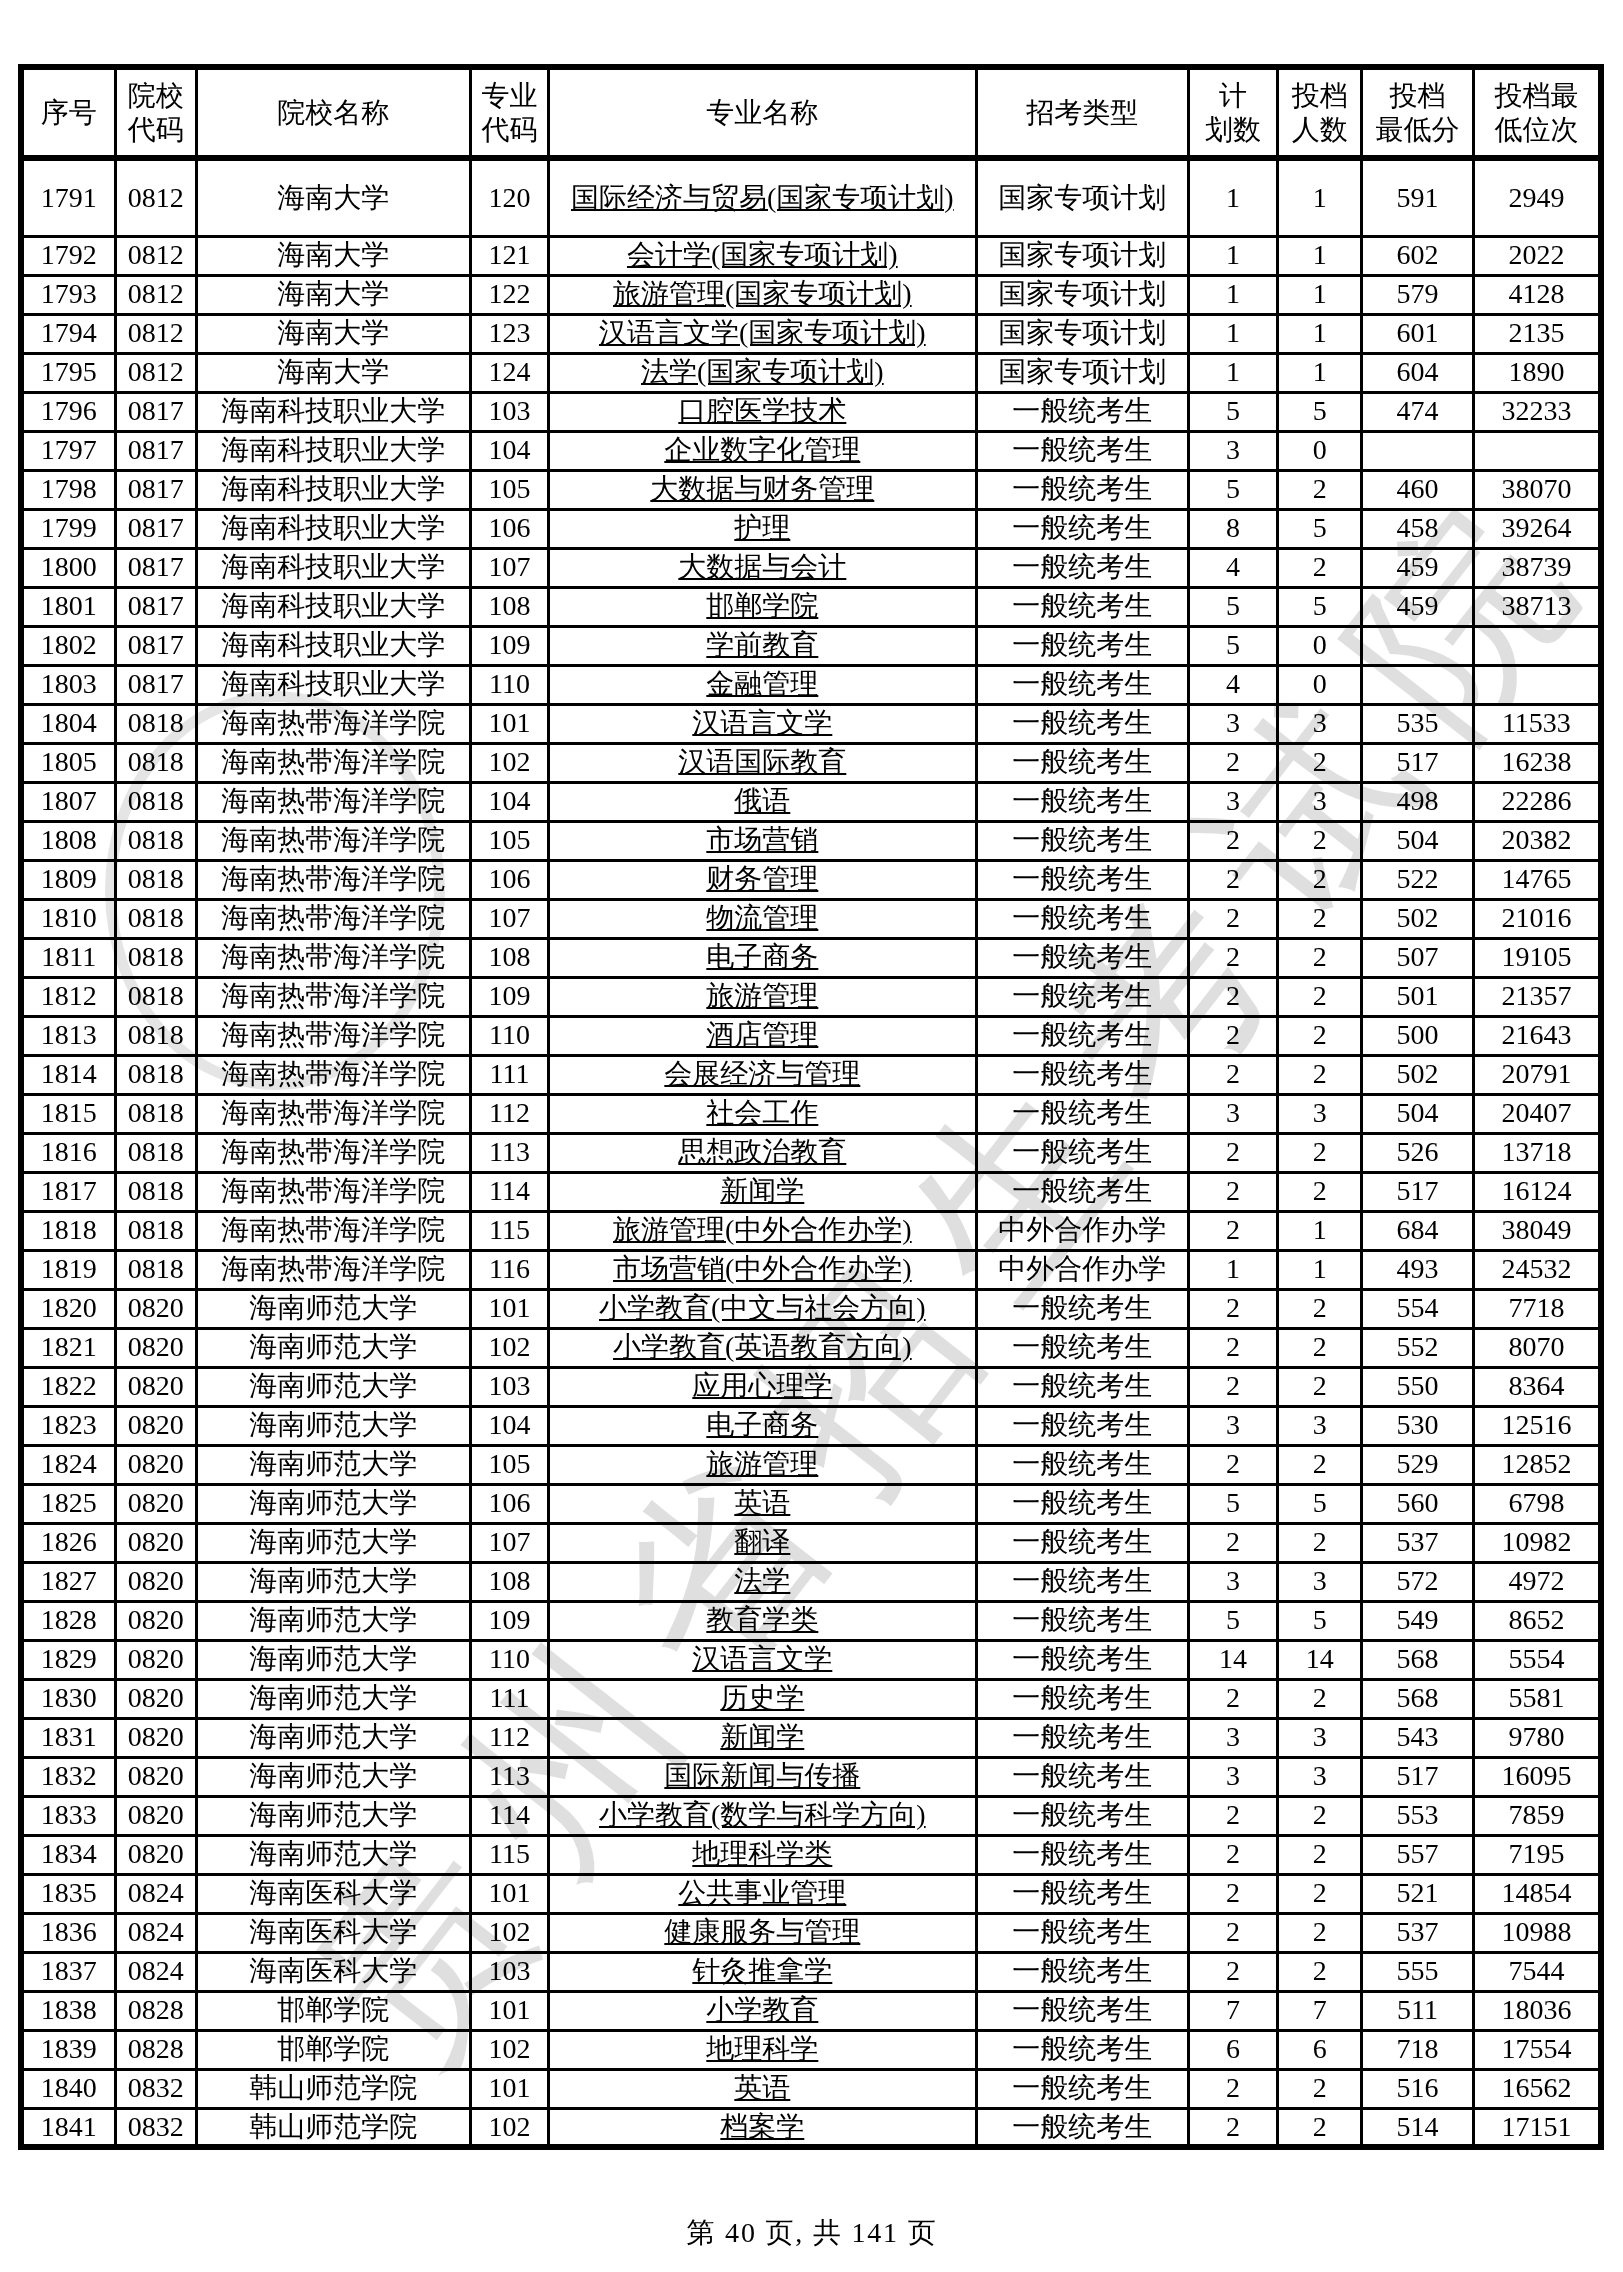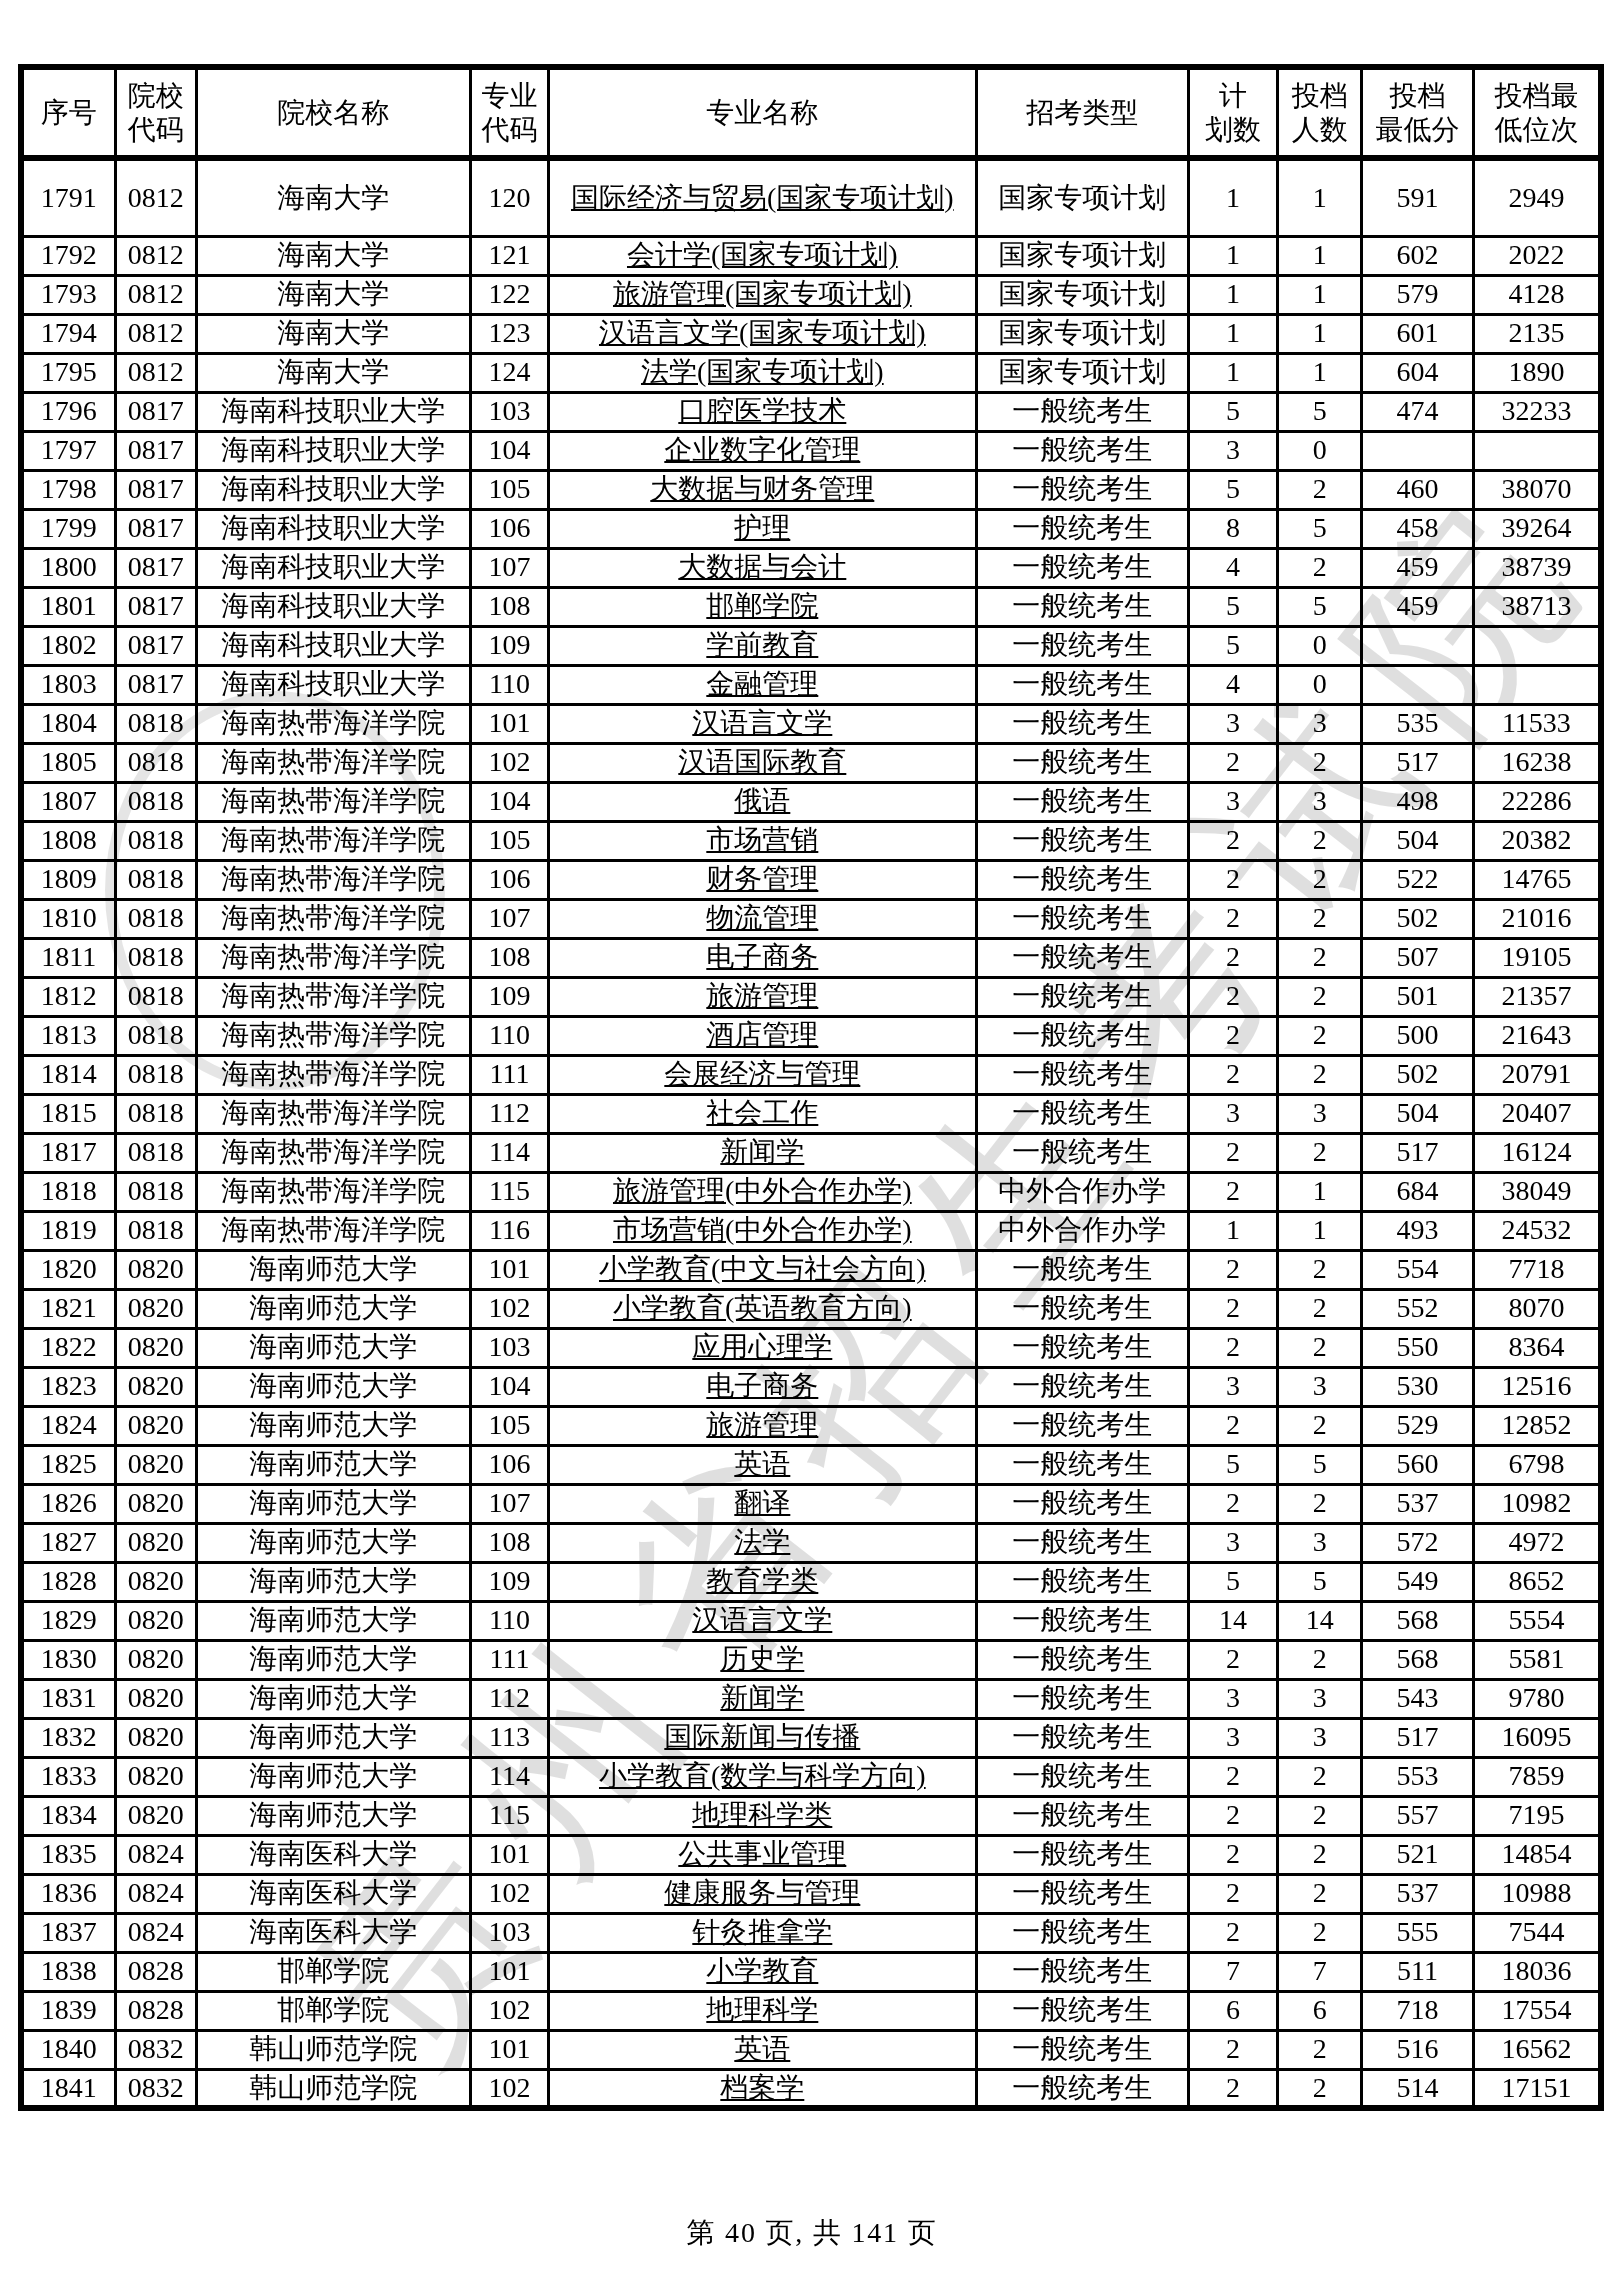--- a/index.html
+++ b/index.html
@@ -397,20 +397,32 @@
         <td class="col-college-name">海南热带海洋学院</td>
         <td class="col-major-code">112</td>
         <td class="col-major-name">社会工作</td>
         <td class="col-exam-type">一般统考生</td>
         <td class="col-plan-count">3</td>
         <td class="col-submit-count">3</td>
         <td class="col-min-score">504</td>
         <td class="col-min-rank">20407</td>
       </tr>
       <tr>
+        <td class="col-seq">1816</td>
+        <td class="col-college-code">0818</td>
+        <td class="col-college-name">海南热带海洋学院</td>
+        <td class="col-major-code">113</td>
+        <td class="col-major-name">思想政治教育</td>
+        <td class="col-exam-type">一般统考生</td>
+        <td class="col-plan-count">2</td>
+        <td class="col-submit-count">2</td>
+        <td class="col-min-score">526</td>
+        <td class="col-min-rank">13718</td>
+      </tr>
+      <tr>
         <td class="col-seq">1817</td>
         <td class="col-college-code">0818</td>
         <td class="col-college-name">海南热带海洋学院</td>
         <td class="col-major-code">114</td>
         <td class="col-major-name">新闻学</td>
         <td class="col-exam-type">一般统考生</td>
         <td class="col-plan-count">2</td>
         <td class="col-submit-count">2</td>
         <td class="col-min-score">517</td>
         <td class="col-min-rank">16124</td>

